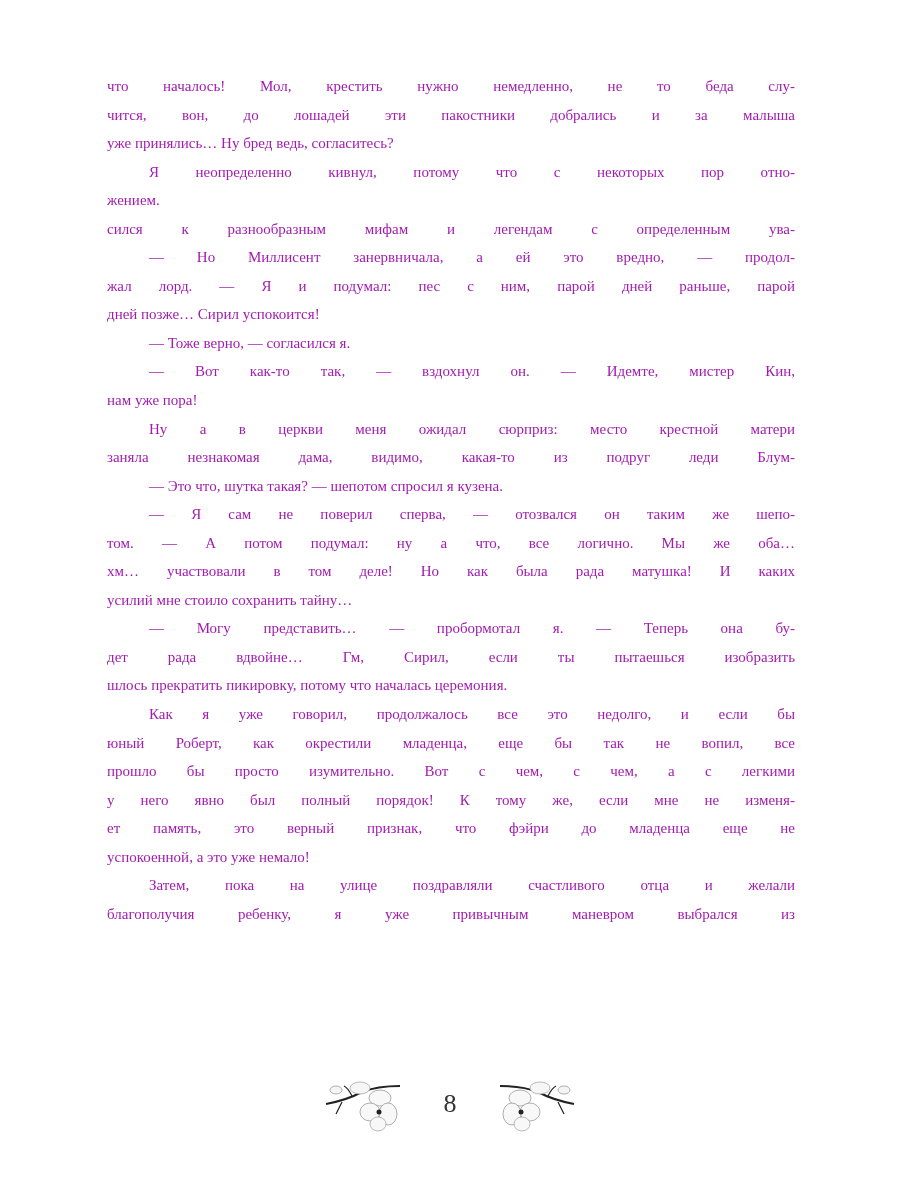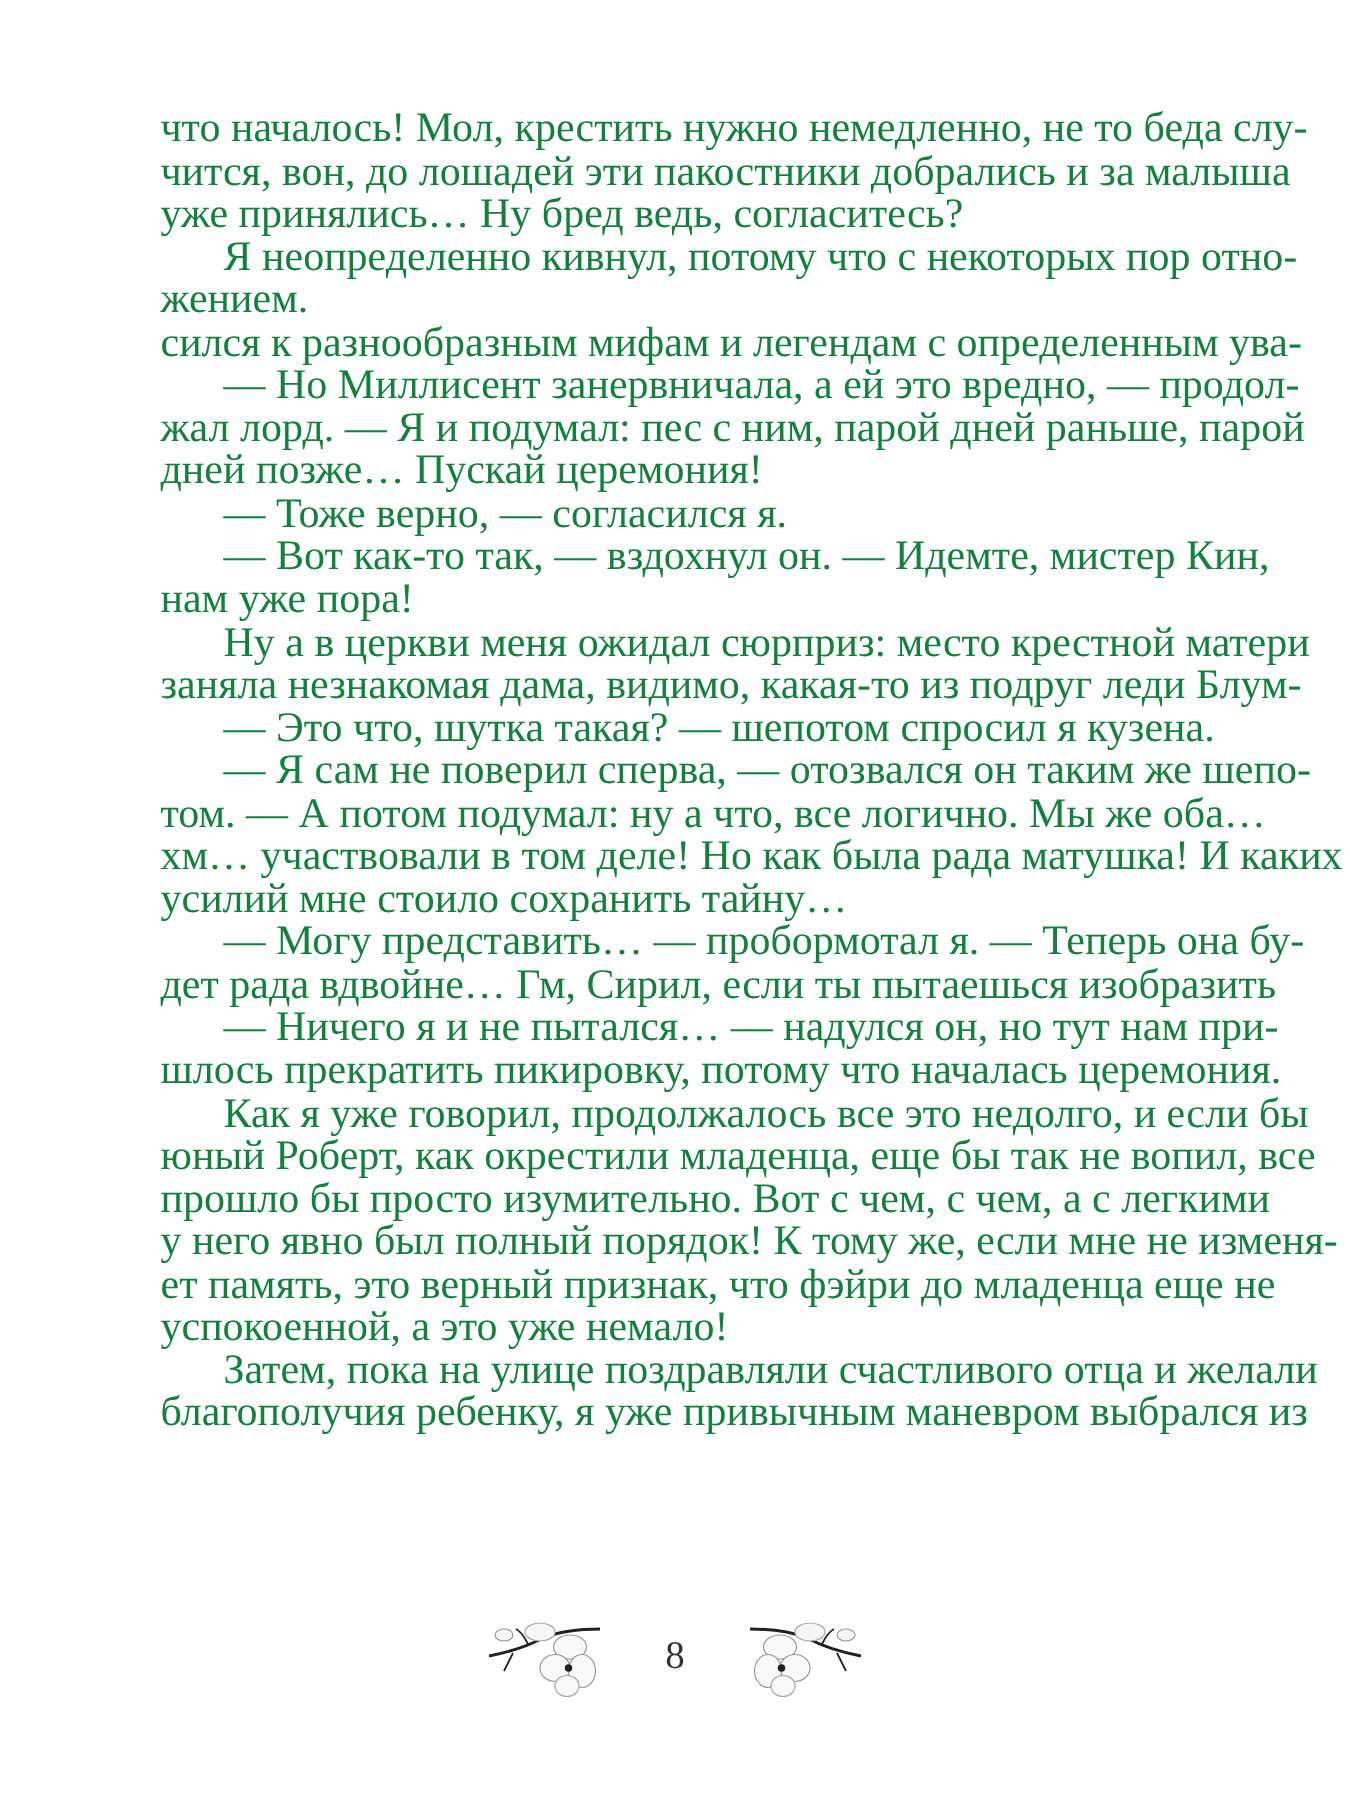--- a/index.html
+++ b/index.html
@@ -1,20 +1,20 @@
 <!DOCTYPE html>
 <html><head>
 <meta charset="utf-8">
 <style>
   html, body { margin:0; padding:0; background:#ffffff; }
   body { width:900px; height:1200px; position:relative; overflow:hidden; }
   .page {
     position:absolute; left:107px; top:72px; width:688px;
     font-family: "Liberation Serif", "DejaVu Serif", serif;
-    font-size:28px; line-height:28.55px; color:#15803d;
+    font-size:15px; line-height:28.55px; color:#a21caf;
   }
   .line { display:block; white-space:nowrap; text-align:justify; text-align-last:justify; height:28.55px; }
   .line.last { text-align-last:left; }
   .line.indent { padding-left:42px; }
   .footer {
     position:absolute; left:0; top:1074px; width:900px; height:60px;
     display:flex; justify-content:center; align-items:center; gap:18px;
   }
   .pagenum { font-family:"Liberation Serif", "DejaVu Serif", serif; font-size:26px; color:#333; width:40px; text-align:center; }
   .ornament { width:90px; height:60px; }
@@ -25,34 +25,33 @@
 
 <div class="page" id="page-body">
     <span class="line">что началось! Мол, крестить нужно немедленно, не то беда слу-</span>
     <span class="line">чится, вон, до лошадей эти пакостники добрались и за малыша</span>
     <span class="line last">уже принялись… Ну бред ведь, согласитесь?</span>
     <span class="line indent">Я неопределенно кивнул, потому что с некоторых пор отно-</span>
     <span class="line last">жением.</span>
     <span class="line">сился к разнообразным мифам и легендам с определенным ува-</span>
     <span class="line indent">— Но Миллисент занервничала, а ей это вредно, — продол-</span>
     <span class="line">жал лорд. — Я и подумал: пес с ним, парой дней раньше, парой</span>
-    <span class="line last">дней позже… Пускай церемония!</span>
+    <span class="line last">дней позже… Сирил успокоится!</span>
     <span class="line indent last">— Тоже верно, — согласился я.</span>
     <span class="line indent">— Вот как-то так, — вздохнул он. — Идемте, мистер Кин,</span>
     <span class="line last">нам уже пора!</span>
     <span class="line indent">Ну а в церкви меня ожидал сюрприз: место крестной матери</span>
     <span class="line">заняла незнакомая дама, видимо, какая-то из подруг леди Блум-</span>
     <span class="line indent last">— Это что, шутка такая? — шепотом спросил я кузена.</span>
     <span class="line indent">— Я сам не поверил сперва, — отозвался он таким же шепо-</span>
     <span class="line">том. — А потом подумал: ну а что, все логично. Мы же оба…</span>
     <span class="line">хм… участвовали в том деле! Но как была рада матушка! И каких</span>
     <span class="line last">усилий мне стоило сохранить тайну…</span>
     <span class="line indent">— Могу представить… — пробормотал я. — Теперь она бу-</span>
     <span class="line">дет рада вдвойне… Гм, Сирил, если ты пытаешься изобразить</span>
-    <span class="line indent">— Ничего я и не пытался… — надулся он, но тут нам при-</span>
     <span class="line last">шлось прекратить пикировку, потому что началась церемония.</span>
     <span class="line indent">Как я уже говорил, продолжалось все это недолго, и если бы</span>
     <span class="line">юный Роберт, как окрестили младенца, еще бы так не вопил, все</span>
     <span class="line">прошло бы просто изумительно. Вот с чем, с чем, а с легкими</span>
     <span class="line">у него явно был полный порядок! К тому же, если мне не изменя-</span>
     <span class="line">ет память, это верный признак, что фэйри до младенца еще не</span>
     <span class="line last">успокоенной, а это уже немало!</span>
     <span class="line indent">Затем, пока на улице поздравляли счастливого отца и желали</span>
     <span class="line">благополучия ребенку, я уже привычным маневром выбрался из</span>
   </div>

